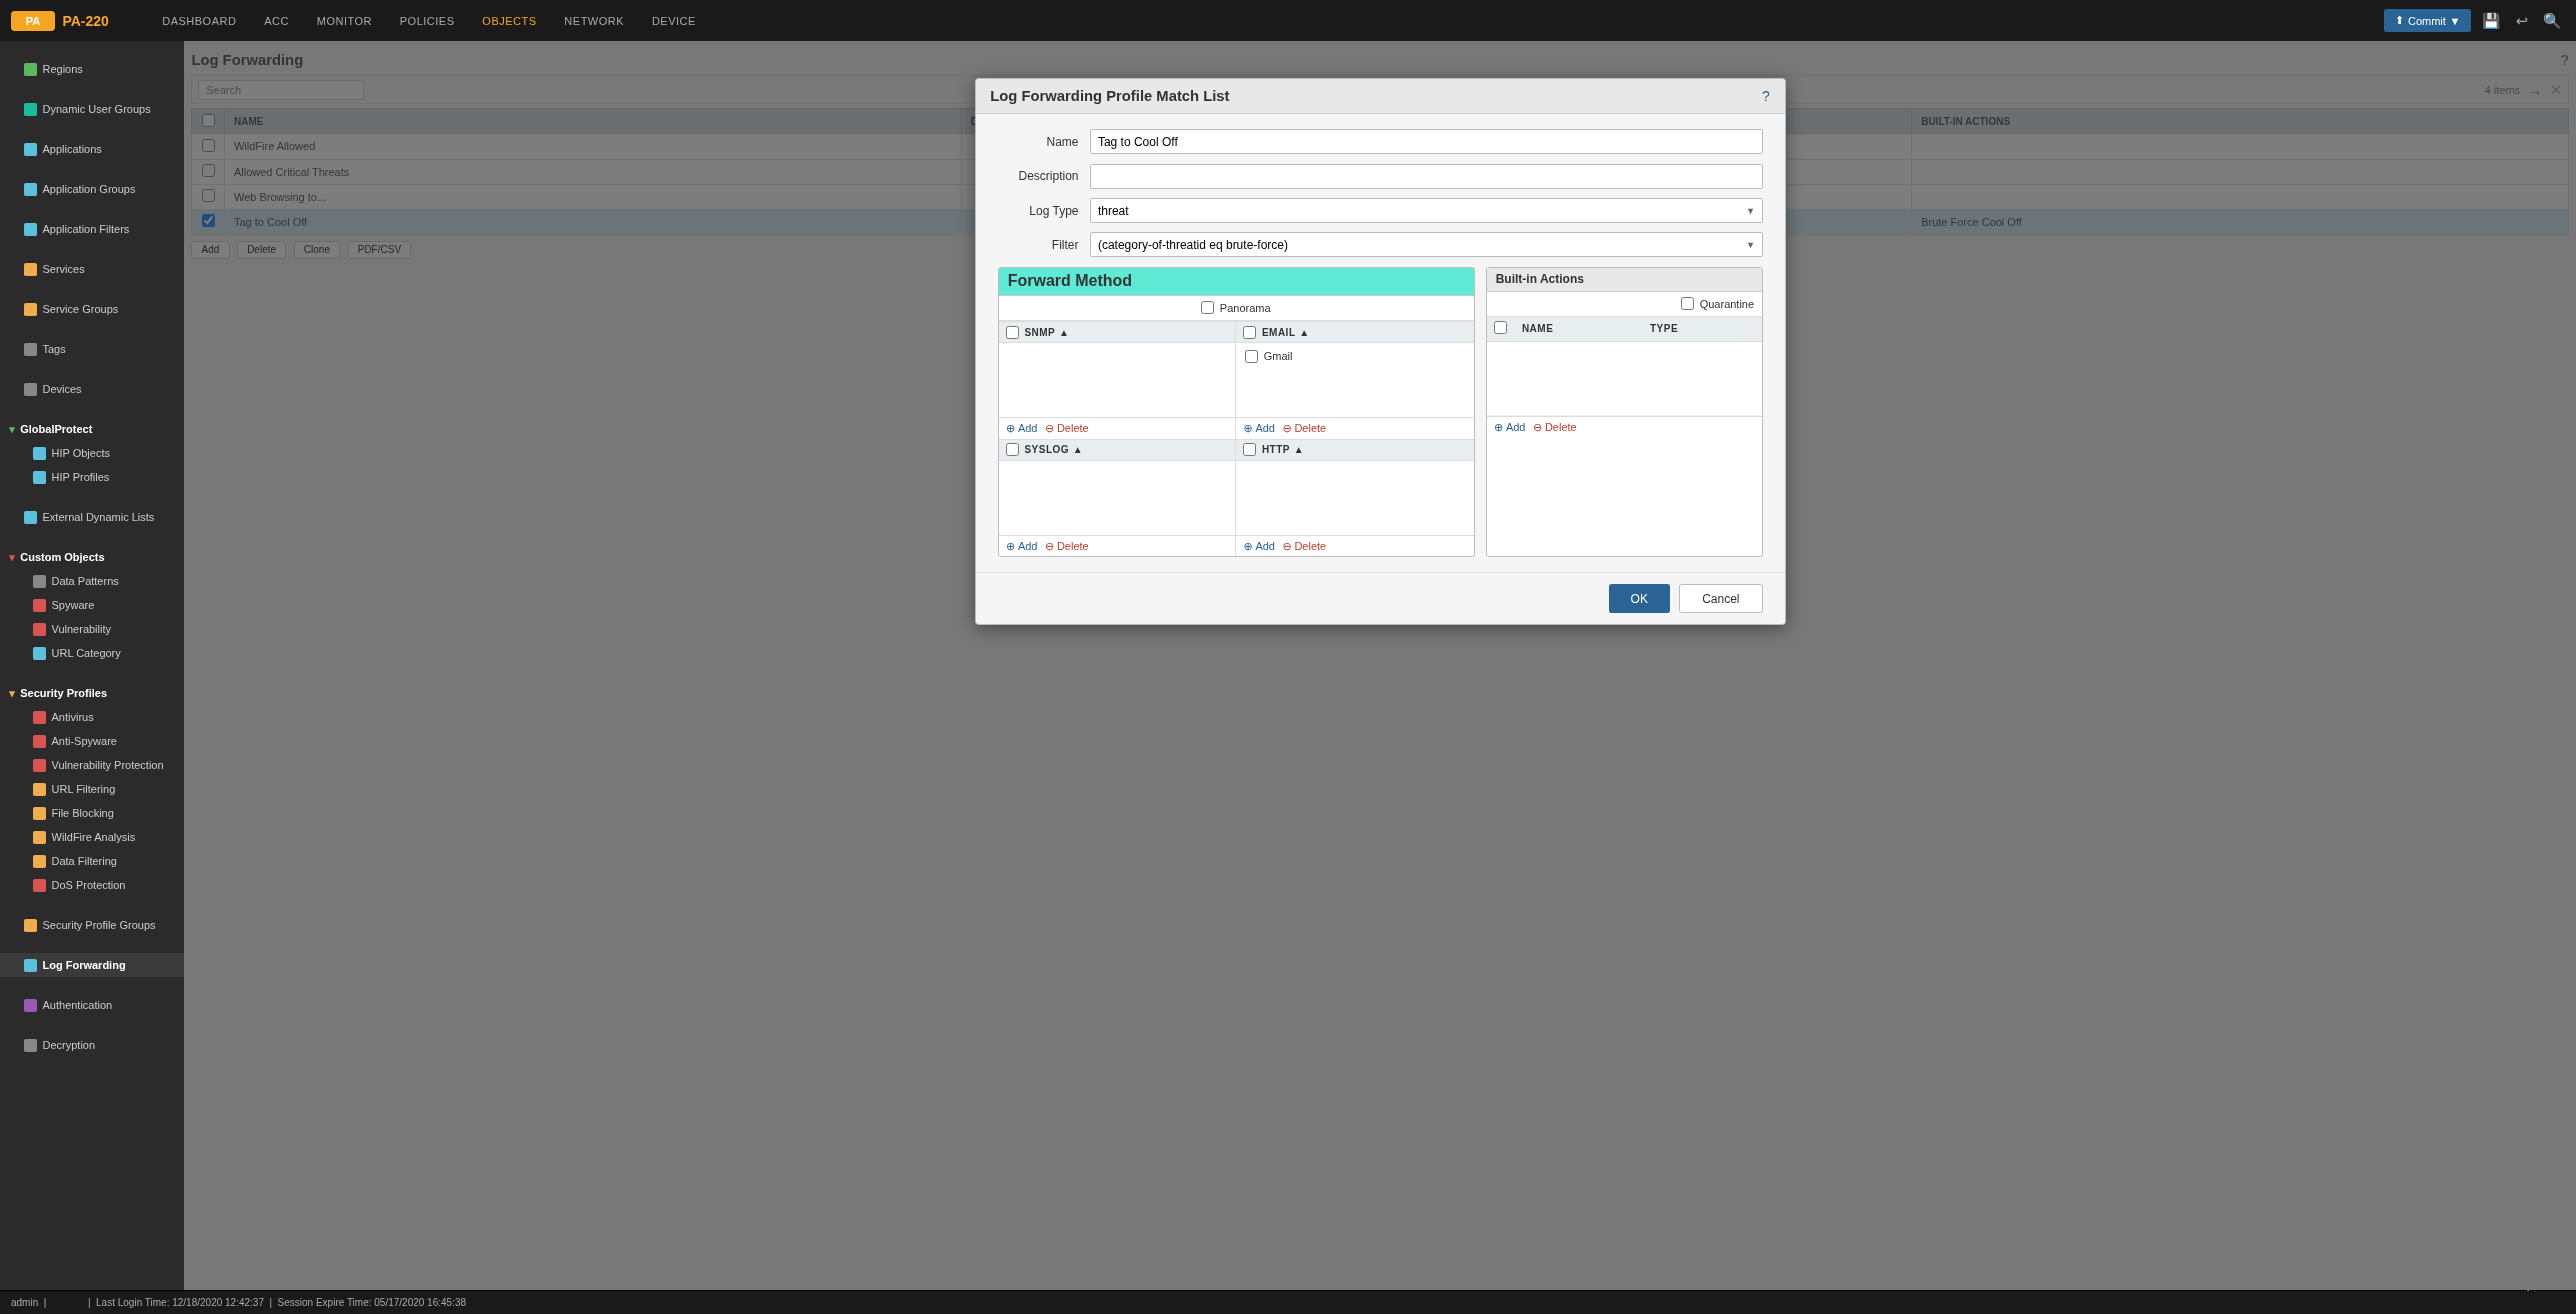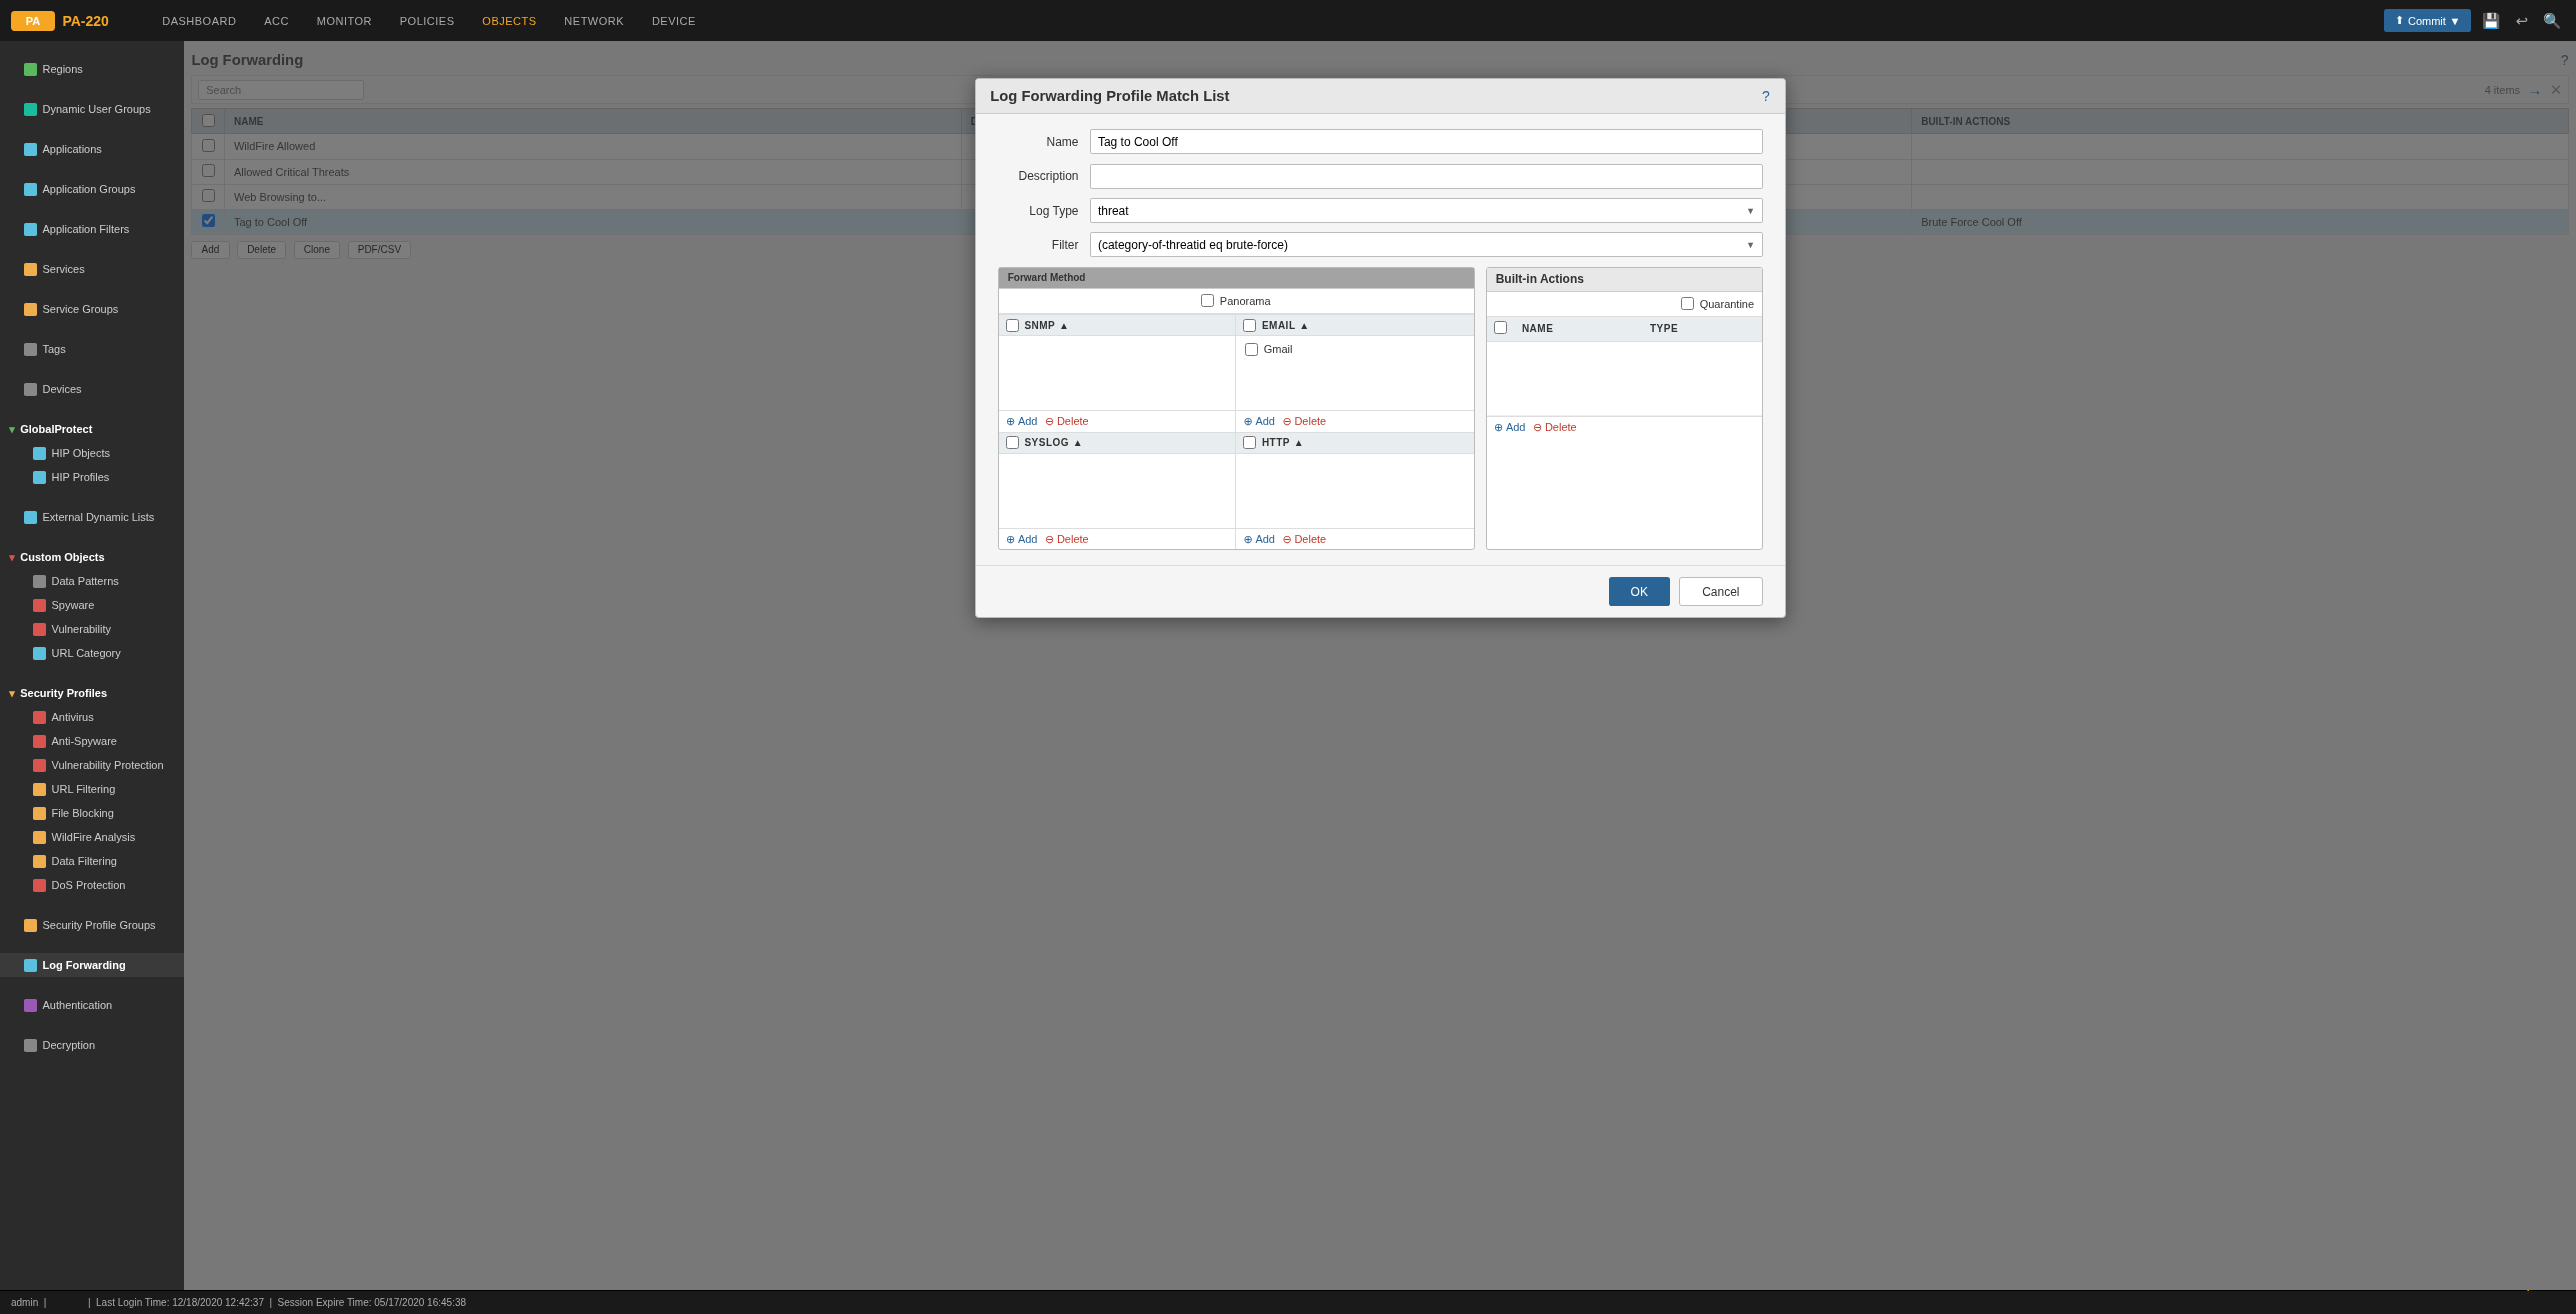--- a/index.html
+++ b/index.html
@@ -621,21 +621,21 @@
             <div class="select-wrapper">
               <select>
                 <option>(category-of-threatid eq brute-force)</option>
               </select>
             </div>
           </div>
 
           <div class="sections-row">
 
             <div style="flex:1;border:0.9px solid #bbb;border-radius:2.8px;background:#fff;">
-              <div style="background:#a3a3a3;border-bottom:0.9px solid #ccc;padding:4.6px 9.2px;font-weight:bold;font-size:10px;">Forward Method</div>
+              <div style="background:#5eead4;border-bottom:0.9px solid #ccc;padding:4.6px 9.2px;font-weight:bold;font-size:16px;">Forward Method</div>
 
               <div class="panorama-row">
                 <input type="checkbox" style="">
                 <span>Panorama</span>
               </div>
 
               <div style="display:grid;grid-template-columns:1fr 1fr;gap:0;border-top:0.9px solid #ddd;">
 
                 <div style="border-right:0.9px solid #ddd;border-bottom:0.9px solid #ddd;">
                   <div class="section-header-row">

